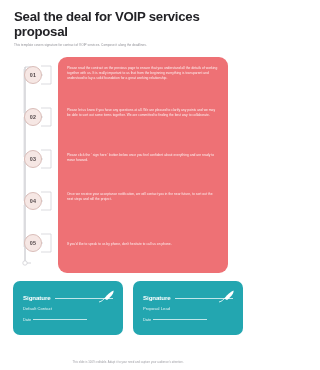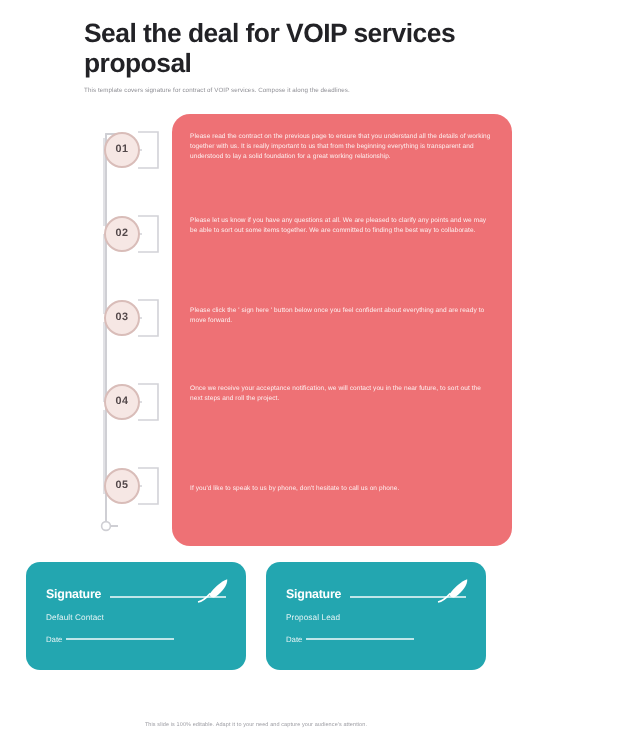--- a/index.html
+++ b/index.html
@@ -3,21 +3,21 @@
 <meta charset="utf-8">
 <style>
   html,body{margin:0;padding:0;}
   body{
     width:256px;height:370px;
     background:#ffffff;
     font-family:"Liberation Sans", sans-serif;
     overflow:hidden;
     position:relative;
   }
-  .slide{position:relative;width:256px;height:370px;box-sizing:border-box;padding-left:28px;}
+  .slide{position:relative;width:256px;height:370px;box-sizing:border-box;}
 
   
   .header{padding:10px 14px 0 14px;}
   .title{
     font-size:13.2px;font-weight:bold;color:#222226;
     letter-spacing:-0.25px;line-height:1.12;margin:0;
   }
   .subtitle{
     font-size:3.1px;color:#8f8f95;margin:3px 0 0 0;line-height:1.3;
     letter-spacing:0.05px;

